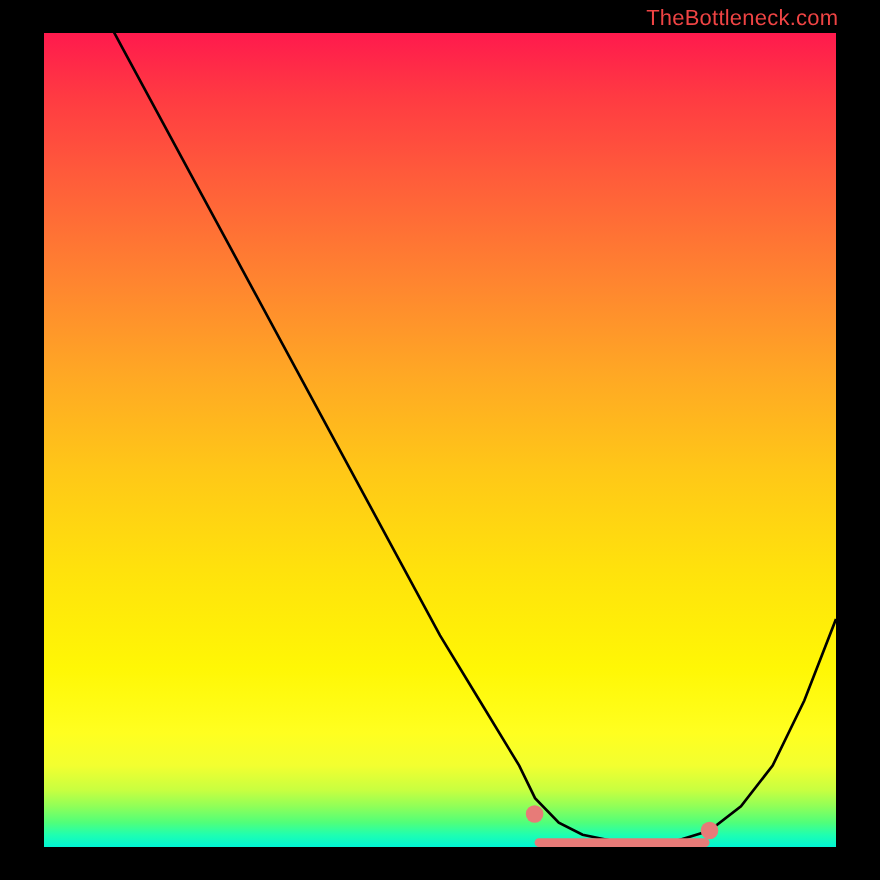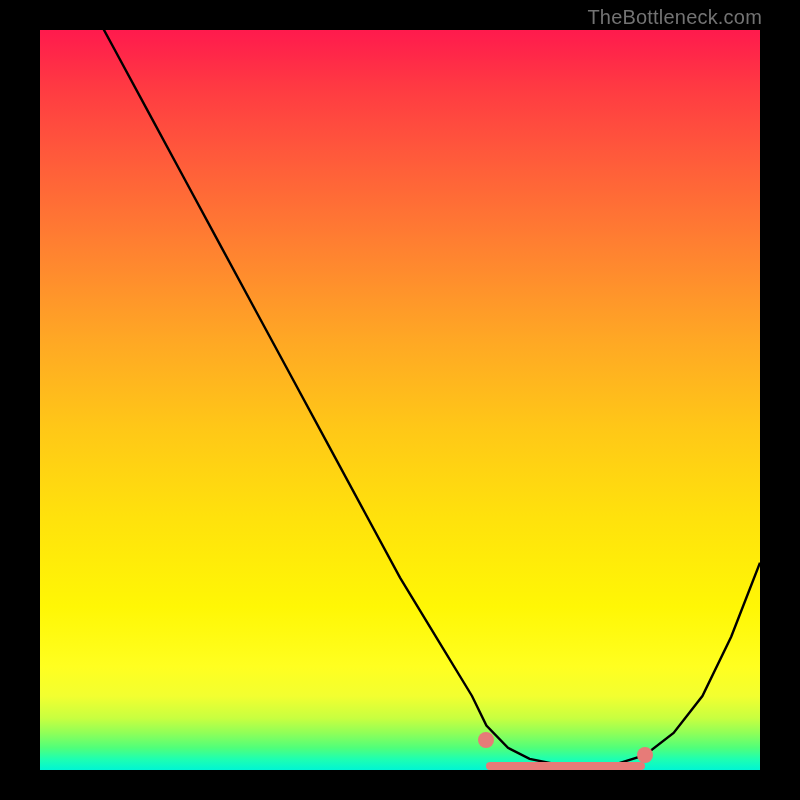--- a/index.html
+++ b/index.html
@@ -22,21 +22,21 @@
       #f2ff30 90%,
       #c8ff40 93%,
       #90ff58 95%,
       #50ff7a 97%,
       #1fffb0 98.5%,
       #00f5d4 100%);
   }
   .attrib {
     position: absolute;
     top: 6px; right: 38px;
-    color: #737373;
+    color: #ef4444;
     font-size: 20px;
     font-weight: 500;
     letter-spacing: 0.2px;
   }
   svg.curve { position: absolute; left: 0; top: 0; width: 720px; height: 740px; }
   .marker {
     position: absolute;
     width: 16px; height: 16px;
     border-radius: 50%;
     background: #e77b78;

